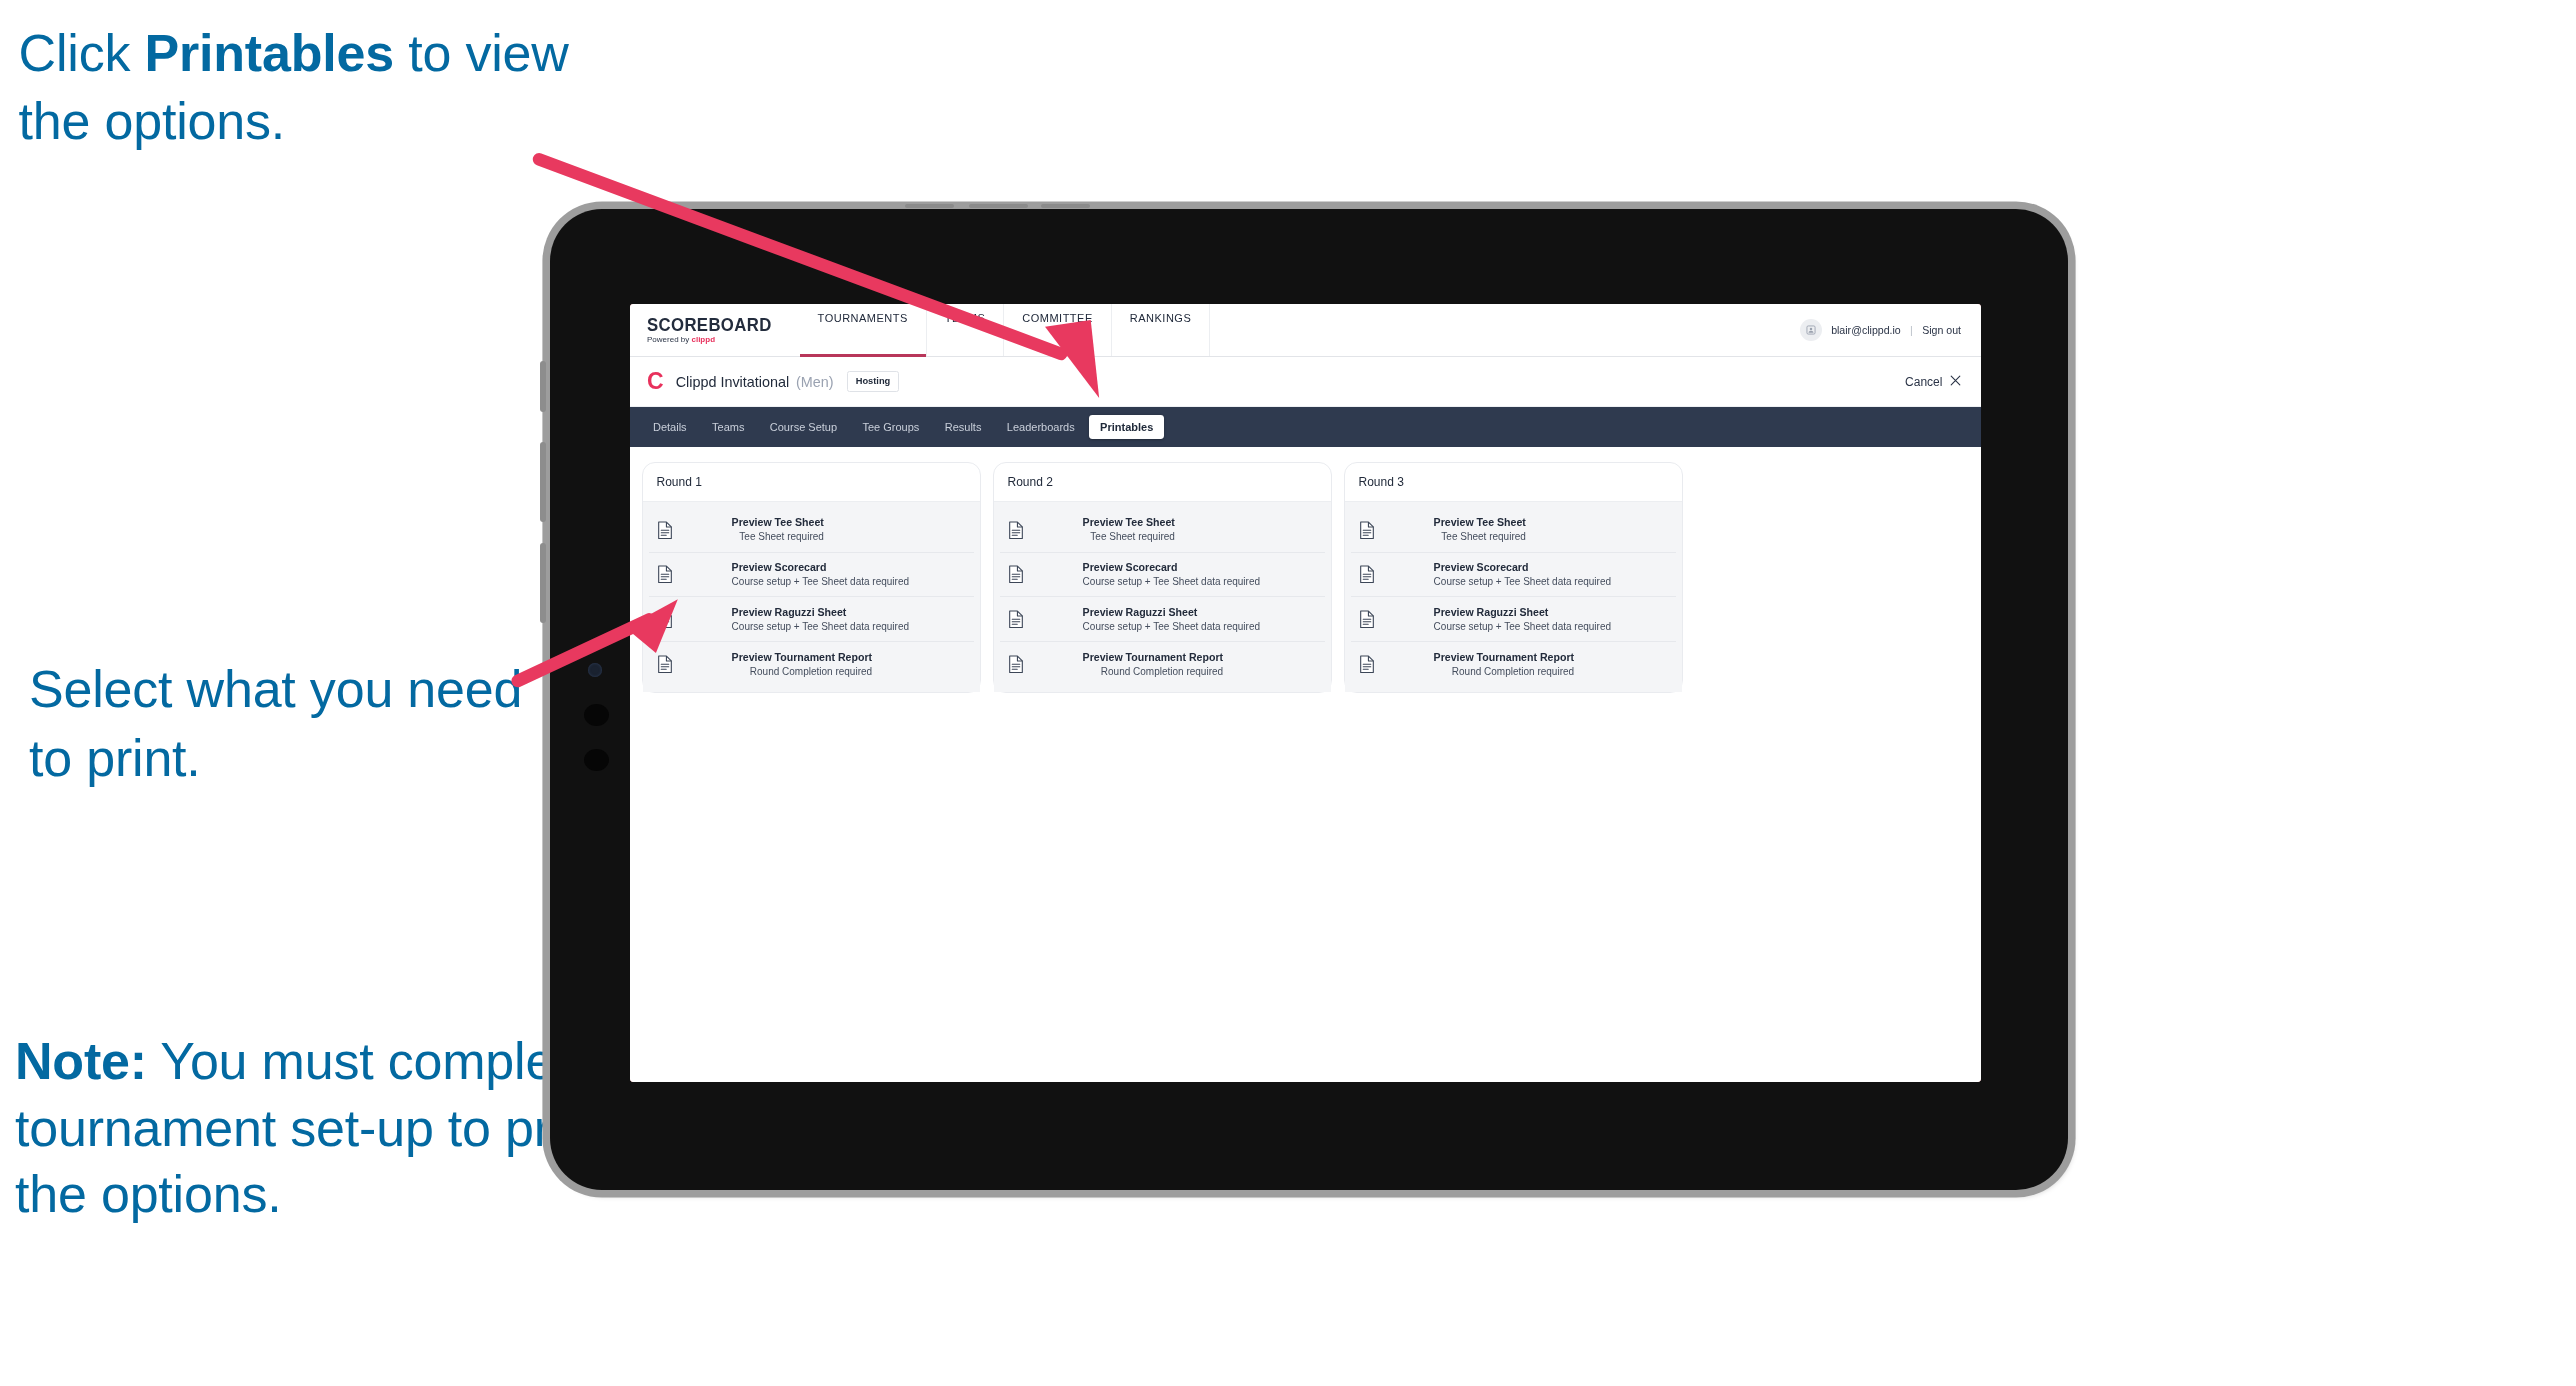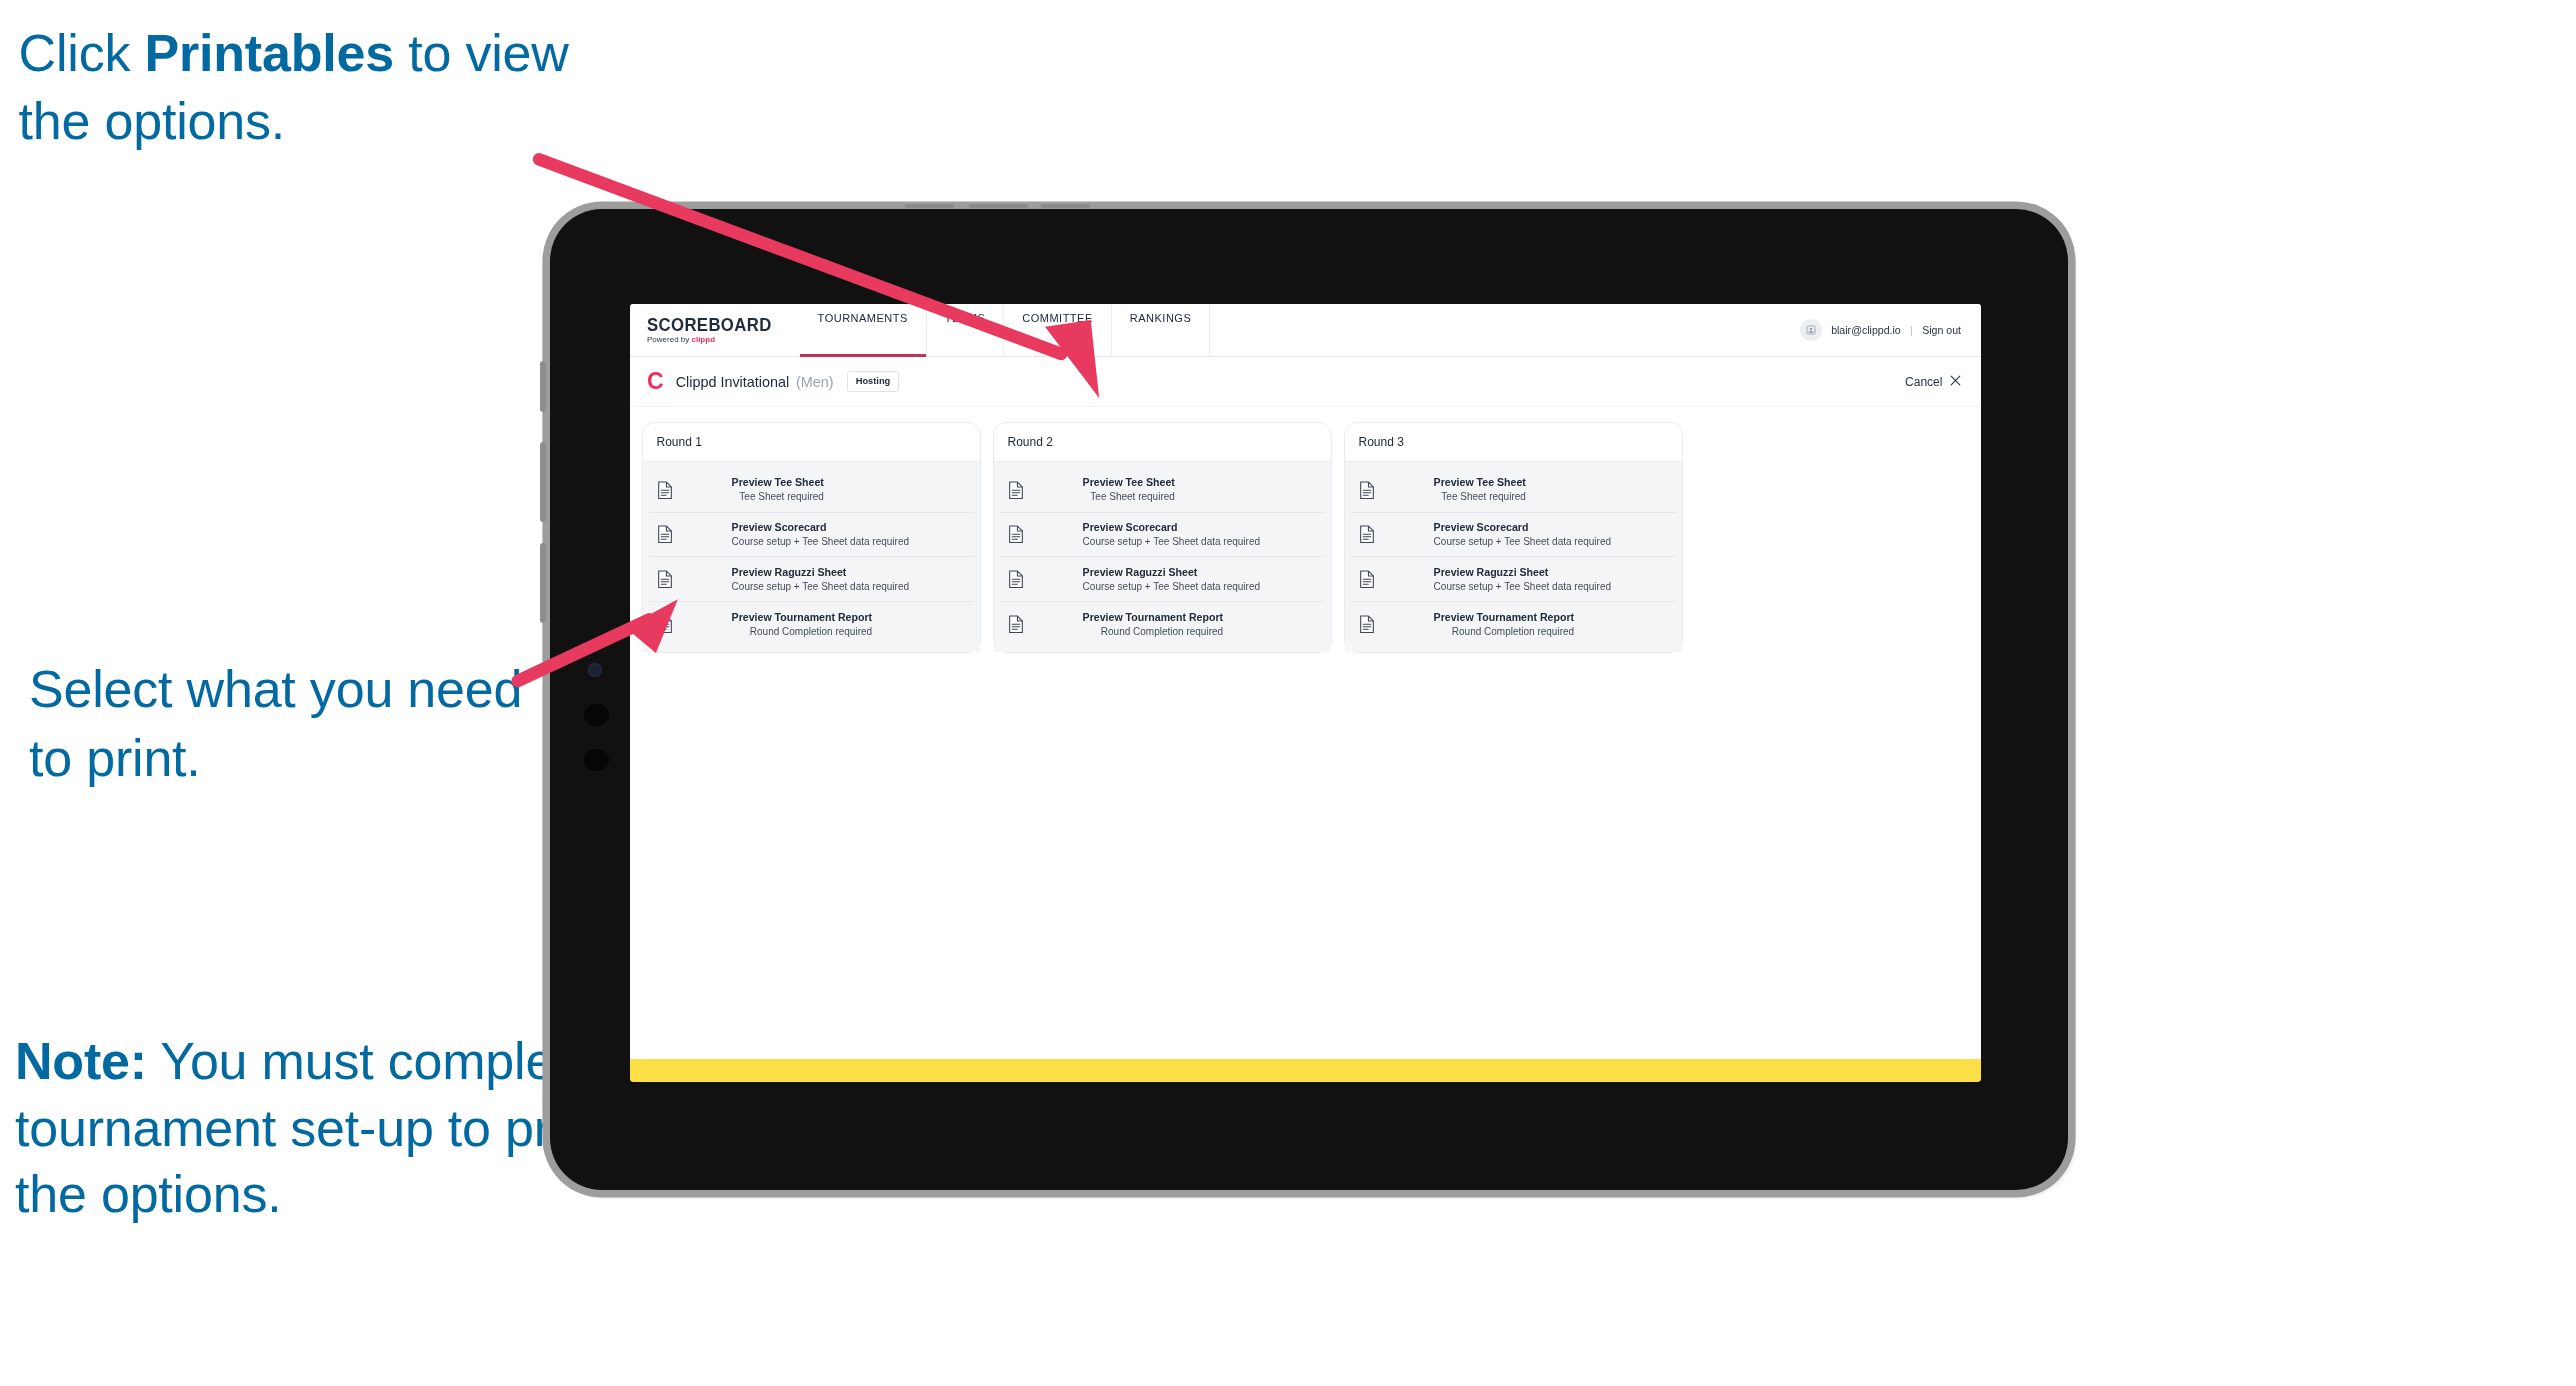--- a/index.html
+++ b/index.html
@@ -75,21 +75,21 @@
   #cam-sensor-2 { left: 34px; top: 540px; width: 25px; height: 22px; background:#060606; }
   #cam-pin { left: 44px; top: 430px; width: 6px; height: 6px; background:#060606; }
 
   
   #screen {
     position: absolute;
     left: 80px;
     top: 95px;
     width: 1351px;
     height: 778px;
-    background: #fde047;
+    background: #fca5a5;
     border-radius: 3.4px;
     overflow: hidden;
   }
 
   
   #site-bar {
     height: 52px;
     background: #ffffff;
     border-bottom: 0.8px solid #e2e4e8;
     display: flex;
@@ -352,20 +352,29 @@
       <div id="cancel-btn">
         <span>Cancel</span>
         <span id="cancel-x">
           <svg width="11" height="11" viewBox="0 0 14 14" aria-hidden="true">
               <path d="M1.5 1.5 L12.5 12.5 M12.5 1.5 L1.5 12.5" stroke="#2a3346" stroke-width="1.4" stroke-linecap="round"></path>
             </svg>
         </span>
       </div>
     </div>
 
+    <div id="tab-strip">
+      <div class="tab">Details</div>
+      <div class="tab">Teams</div>
+      <div class="tab">Course Setup</div>
+      <div class="tab">Tee Groups</div>
+      <div class="tab">Results</div>
+      <div class="tab">Leaderboards</div>
+      <div class="tab selected">Printables</div>
+    </div>
 
     <div id="canvas">
 
       <div class="round-col">
         <div class="round-head">Round 1</div>
         <div class="round-body">
           <div class="doc-row">
             <svg class="doc-icon" viewBox="0 0 19 22">
                 <path d="M2 1.2h9.2L17 6.9v13.9H2z" fill="#fff" stroke="#3c4657" stroke-width="1.3" stroke-linejoin="round"></path>
                 <path d="M11.2 1.2V7H17" fill="none" stroke="#3c4657" stroke-width="1.3" stroke-linejoin="round"></path>

